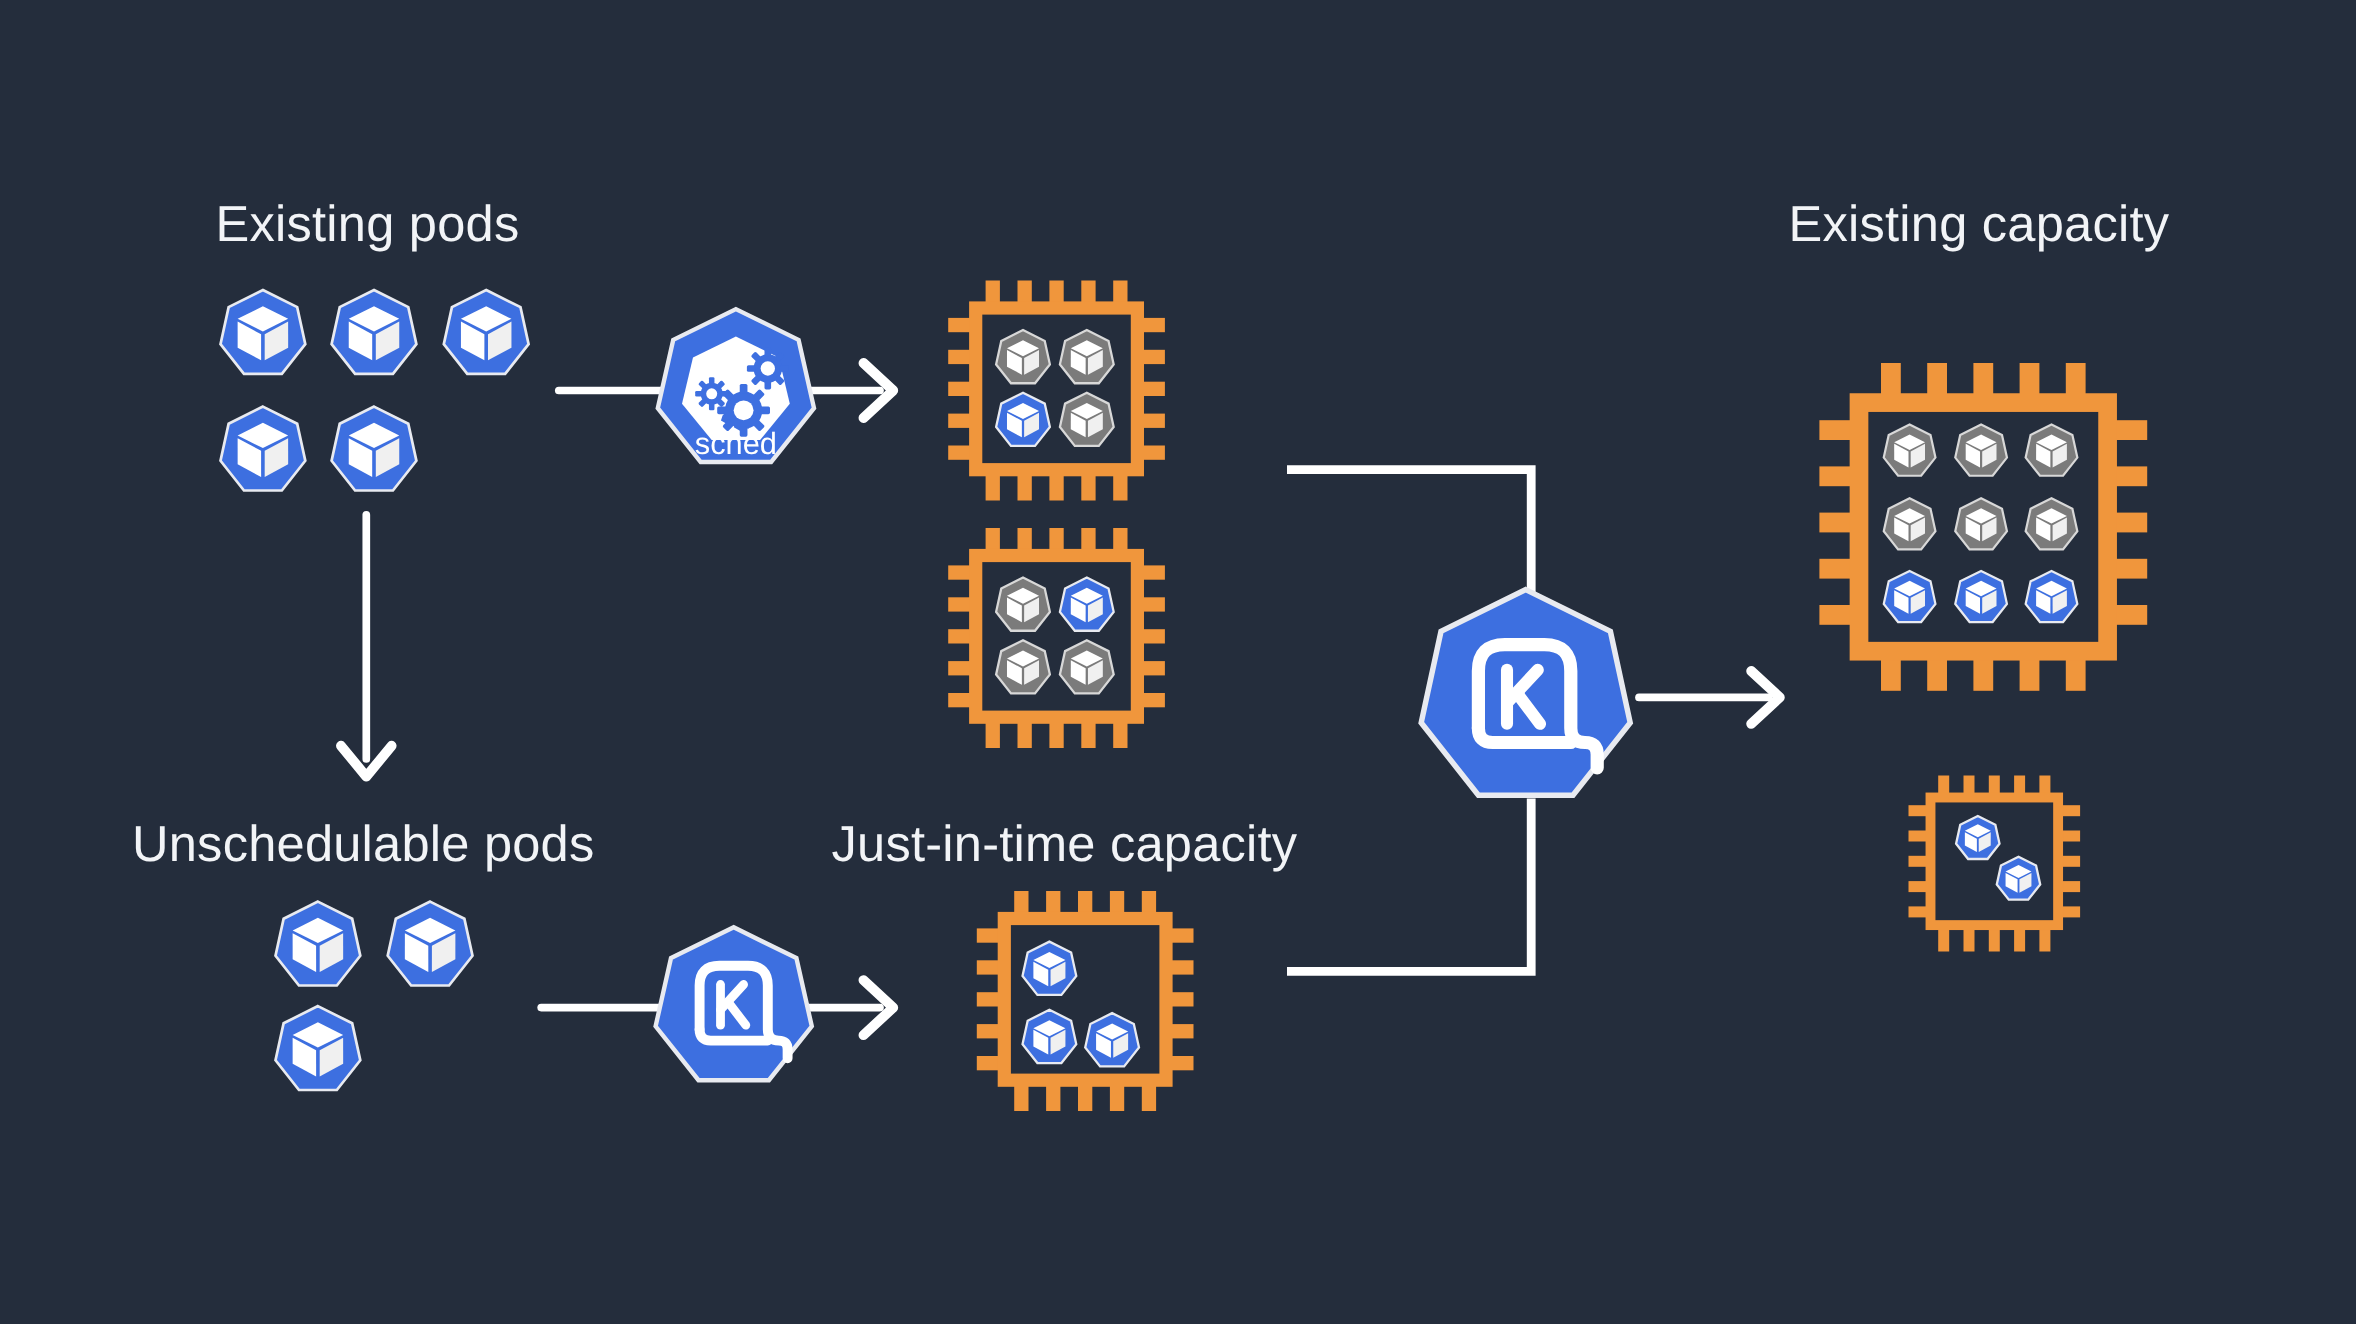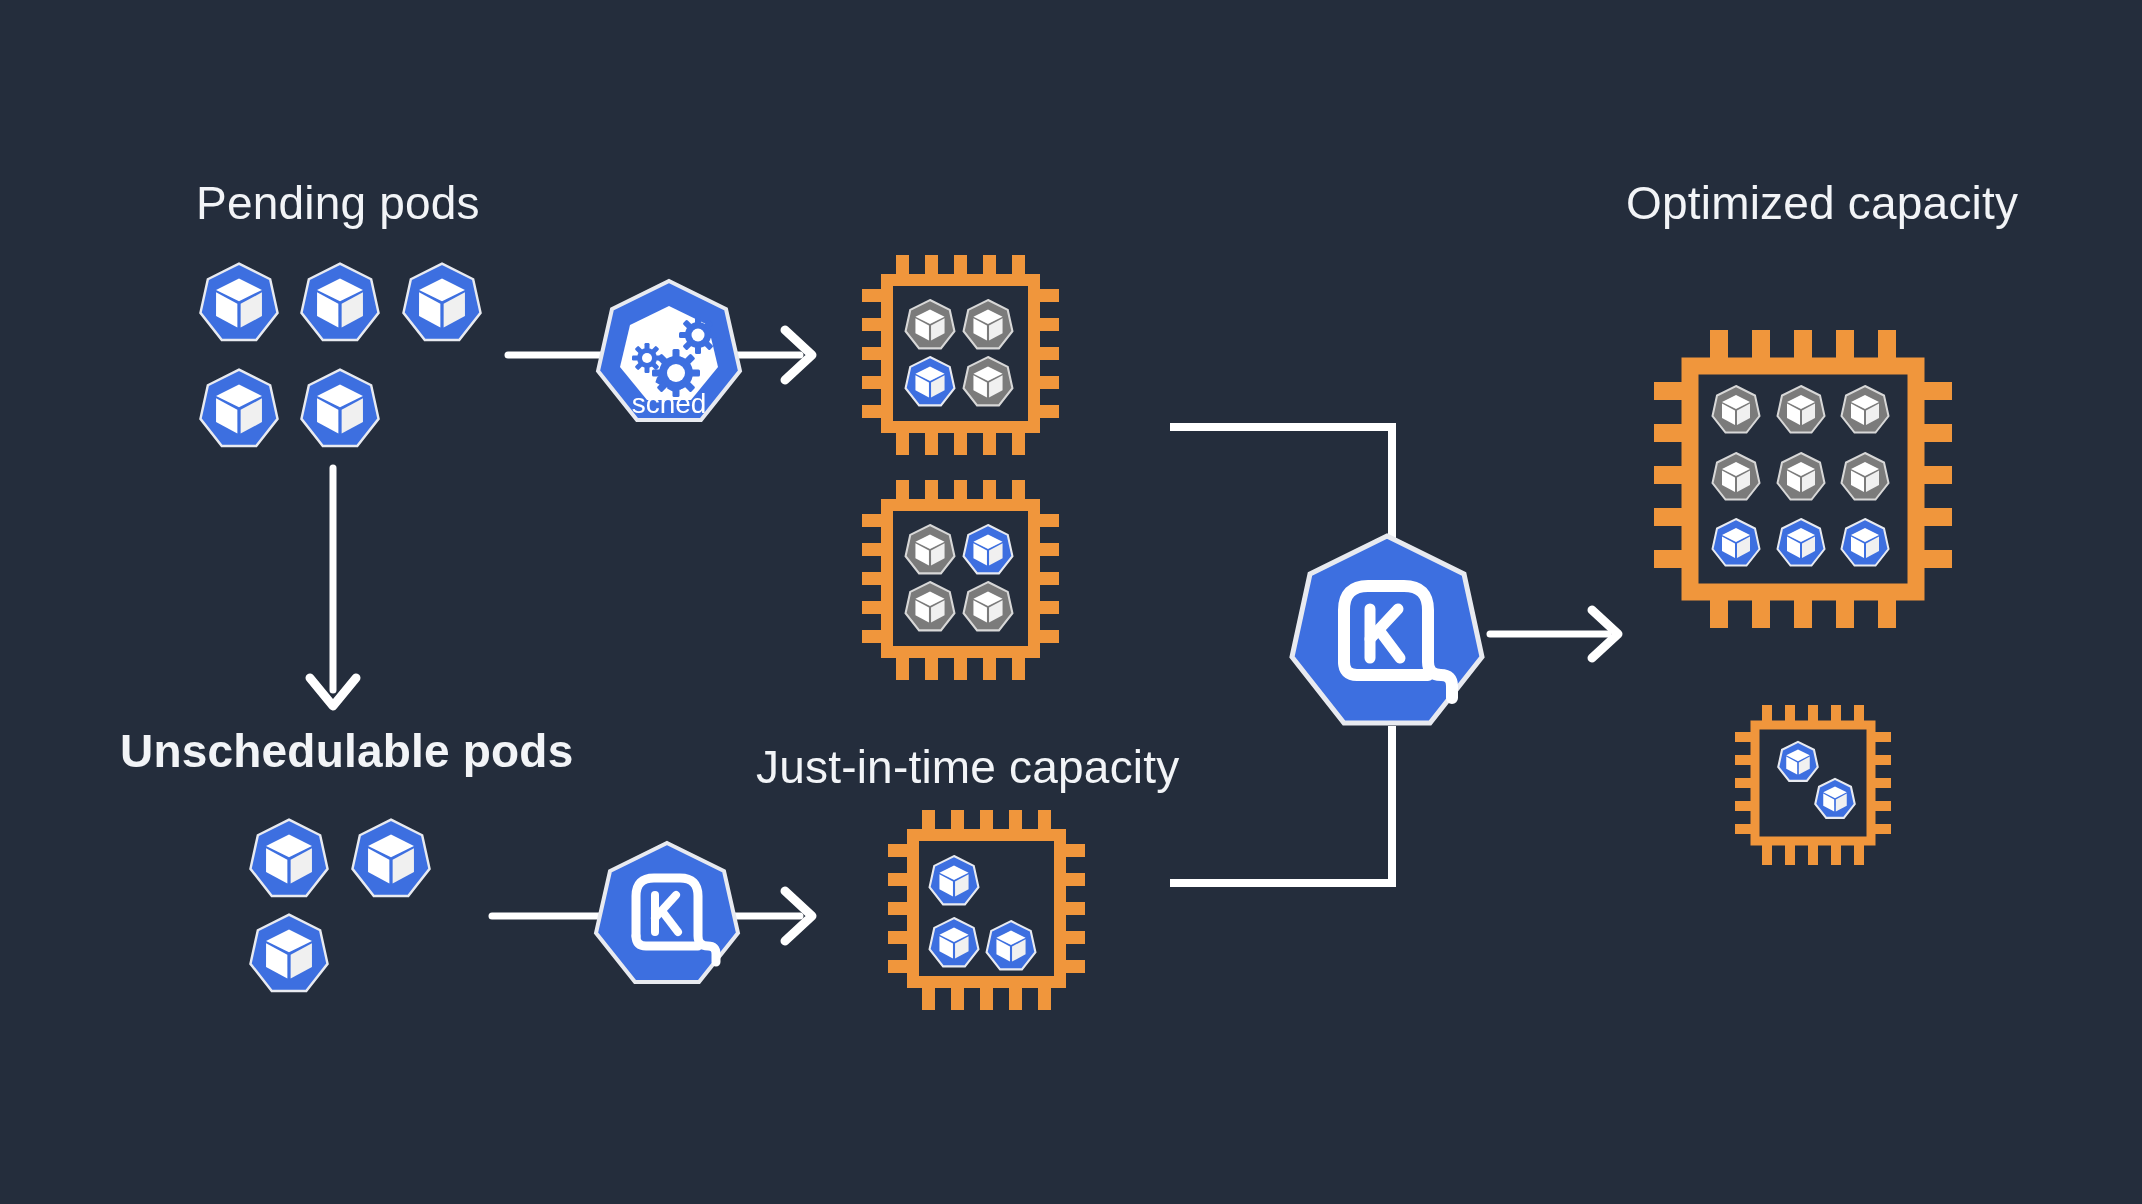--- a/index.html
+++ b/index.html
@@ -30,26 +30,26 @@
     top: 0;
     width: 2142px;
     height: 1204px;
   }
 </style>
 </head>
 <body>
 
 <div id="stage">
 
-  <div class="label" style="left:196px; top:176px;">Pending pods</div>
-
-
-  <div class="label" style="left:1626px; top:176px;">Optimized capacity</div>
-
-  <div class="label" style="left:120px; top:724px;font-weight:bold;">Unschedulable pods</div>
+  <div class="label" style="left:196px; top:176px;">Existing pods</div>
+
+
+  <div class="label" style="left:1626px; top:176px;">Existing capacity</div>
+
+  <div class="label" style="left:120px; top:740px;">Unschedulable pods</div>
 
   <div class="label" style="left:756px; top:740px;text-align:right;">Just-in-time capacity</div>
 
   <svg class="svg-layer" viewBox="0 0 2142 1204" xmlns="http://www.w3.org/2000/svg">
     <defs>
 
       <g id="pod-shape">
         <polygon points="50,2 88,21 97,62 71,95 29,95 3,62 12,21"></polygon>
       </g>
 

